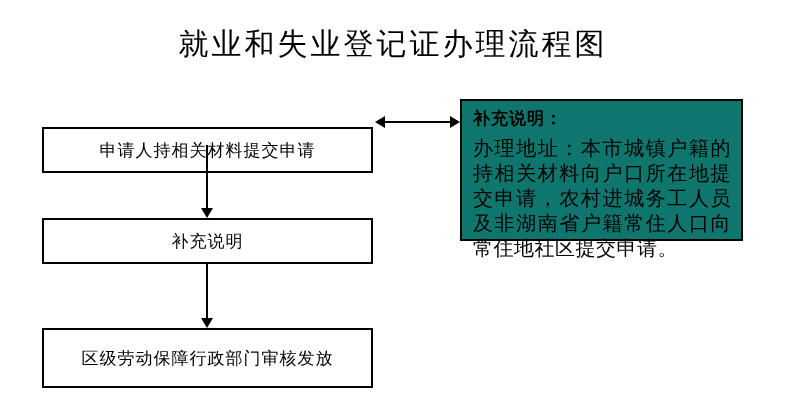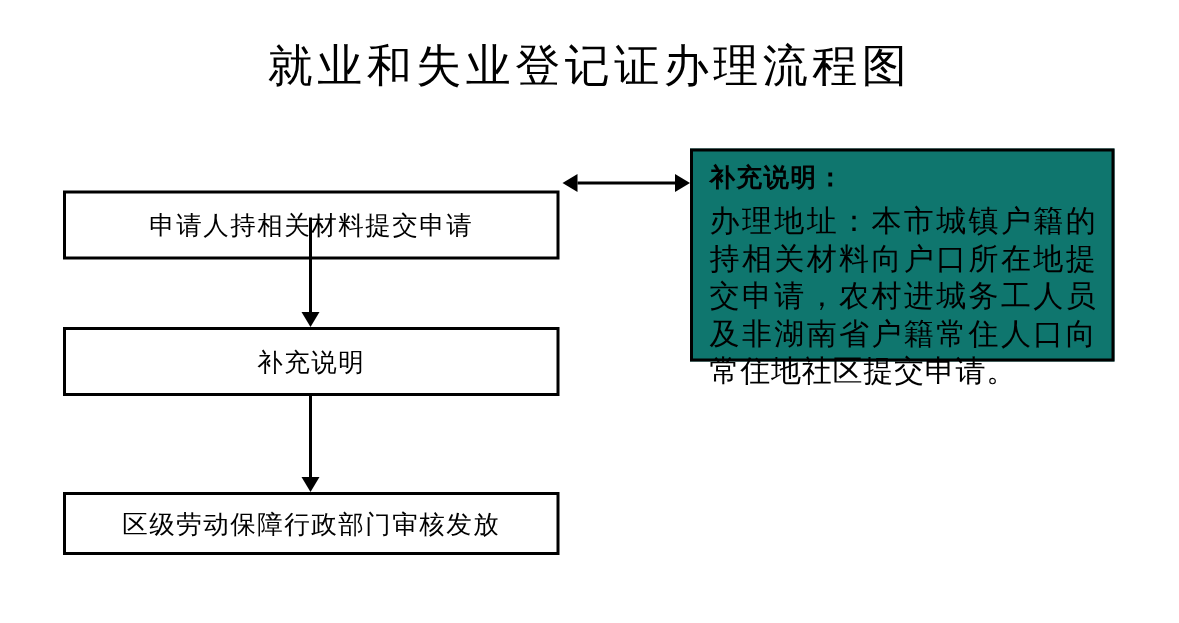--- a/index.html
+++ b/index.html
@@ -35,21 +35,21 @@
     background: #ffffff;
     display: flex;
     align-items: center;
     justify-content: center;
     font-size: 17px;
     letter-spacing: 1px;
     text-align: center;
   }
   .box-step1 { left: 42px;  top: 99px;  width: 331px; height: 46px; margin-top: 28px; }
   .box-step2 { left: 42px;  top: 218px; width: 331px; height: 46px; }
-  .box-step3 { left: 42px;  top: 328px; width: 331px; height: 42px; }
+  .box-step3 { left: 42px;  top: 328px; width: 331px; height: 60px; }
 
   .arrow-shaft-v {
     position: absolute;
     width: 2px;
     background: #000000;
   }
   .arrow-shaft-h {
     position: absolute;
     height: 2px;
     background: #000000;

